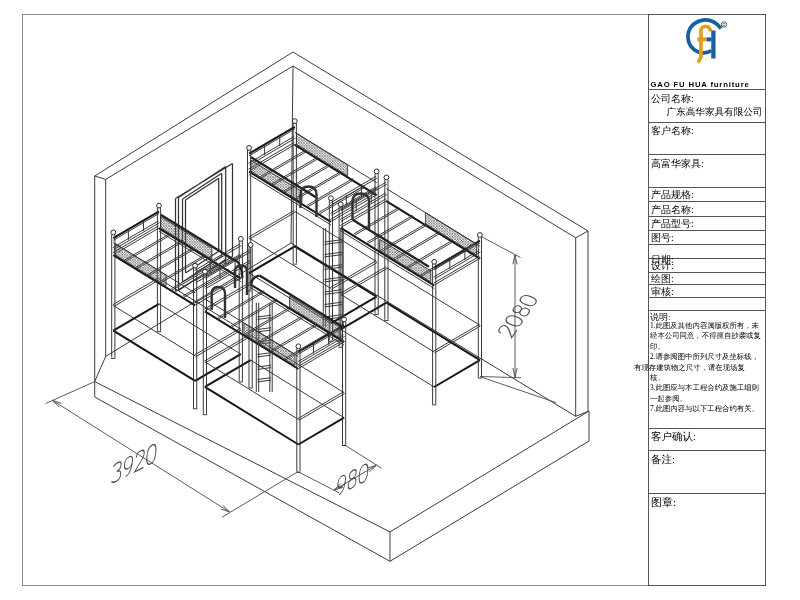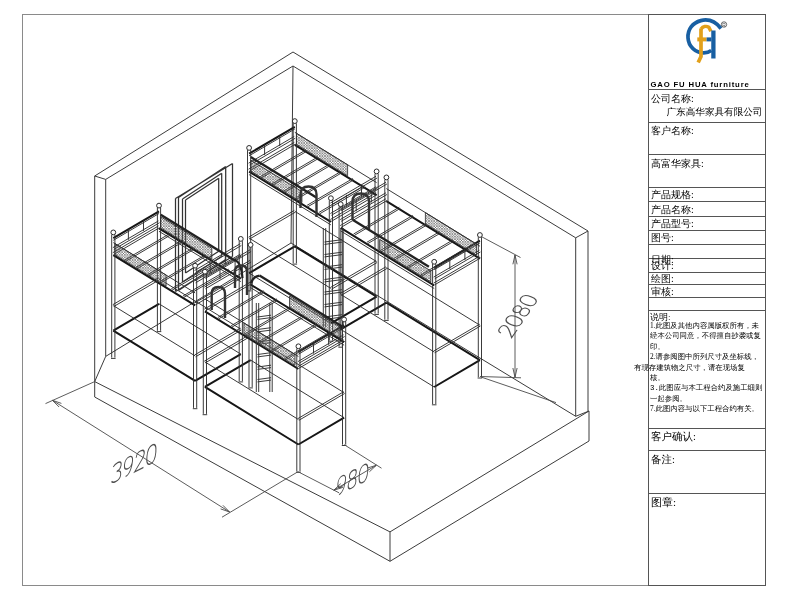--- a/index.html
+++ b/index.html
@@ -123,21 +123,21 @@
     <div style="position:absolute;left:651px;top:259.5px;width:115px;font-size:10px;font-family:Liberation Serif,serif;color:#000;line-height:1.16;white-space:nowrap;overflow:hidden">设计:</div>
     <div style="position:absolute;left:651px;top:272.5px;width:115px;font-size:10px;font-family:Liberation Serif,serif;color:#000;line-height:1.16;white-space:nowrap;overflow:hidden">绘图:</div>
     <div style="position:absolute;left:651px;top:285.5px;width:115px;font-size:10px;font-family:Liberation Serif,serif;color:#000;line-height:1.16;white-space:nowrap;overflow:hidden">审核:</div>
     <div style="position:absolute;left:650px;top:311.5px;width:115px;font-size:9px;font-family:Liberation Serif,serif;color:#000;line-height:1.16;white-space:nowrap;overflow:hidden">说明:</div>
     <div style="position:absolute;left:650px;top:322px;width:116px;font-size:7.4px;font-family:Liberation Serif,serif;color:#000;line-height:1.16;white-space:nowrap;overflow:hidden">1.此图及其他内容属版权所有，未</div>
     <div style="position:absolute;left:650px;top:332.4px;width:116px;font-size:7.4px;font-family:Liberation Serif,serif;color:#000;line-height:1.16;white-space:nowrap;overflow:hidden">经本公司同意，不得擅自抄袭或复</div>
     <div style="position:absolute;left:650px;top:342.79999999999995px;width:116px;font-size:7.4px;font-family:Liberation Serif,serif;color:#000;line-height:1.16;white-space:nowrap;overflow:hidden">印。</div>
     <div style="position:absolute;left:650px;top:353.19999999999993px;width:116px;font-size:7.4px;font-family:Liberation Serif,serif;color:#000;line-height:1.16;white-space:nowrap;overflow:hidden">2.请参阅图中所列尺寸及坐标线，</div>
     <div style="position:absolute;left:634px;top:363.5999999999999px;width:116px;font-size:7.4px;font-family:Liberation Serif,serif;color:#000;line-height:1.16;white-space:nowrap;overflow:hidden">有现存建筑物之尺寸，请在现场复</div>
     <div style="position:absolute;left:650px;top:373.9999999999999px;width:116px;font-size:7.4px;font-family:Liberation Serif,serif;color:#000;line-height:1.16;white-space:nowrap;overflow:hidden">核。</div>
-    <div style="position:absolute;left:650px;top:384.39999999999986px;width:116px;font-size:7.4px;font-family:Liberation Mono, monospace;color:#000;line-height:1.16;white-space:nowrap;overflow:hidden">3.此图应与本工程合约及施工细则</div>
+    <div style="position:absolute;left:650px;top:384.39999999999986px;width:116px;font-size:7.4px;font-family:Liberation Serif, serif;color:#000;line-height:1.16;white-space:nowrap;overflow:hidden">3.此图应与本工程合约及施工细则</div>
     <div style="position:absolute;left:650px;top:394.79999999999984px;width:116px;font-size:7.4px;font-family:Liberation Serif,serif;color:#000;line-height:1.16;white-space:nowrap;overflow:hidden">一起参阅。</div>
     <div style="position:absolute;left:650px;top:405.1999999999998px;width:116px;font-size:7.4px;font-family:Liberation Serif,serif;color:#000;line-height:1.16;white-space:nowrap;overflow:hidden">7.此图内容与以下工程合约有关。</div>
     <div style="position:absolute;left:651px;top:430.5px;width:115px;font-size:10.5px;font-family:Liberation Serif,serif;color:#000;line-height:1.16;white-space:nowrap;overflow:hidden">客户确认:</div>
     <div style="position:absolute;left:651px;top:453.5px;width:115px;font-size:10.5px;font-family:Liberation Serif,serif;color:#000;line-height:1.16;white-space:nowrap;overflow:hidden">备注:</div>
     <div style="position:absolute;left:651px;top:495.5px;width:115px;font-size:11px;font-family:Liberation Serif,serif;color:#000;line-height:1.16;white-space:nowrap;overflow:hidden">图章:</div>
     <div style="position:absolute;left:647.5px;top:14px;width:117px;height:75px">
 <svg width="117" height="76" viewBox="0 0 117 76">
 <g fill="none">
 <path d="M73 14.5 C67.5 7.5 60 4.8 52.8 6.6 C44.5 8.8 39.5 15.5 40 23.8 C40.5 32.5 47.5 38.8 55.8 38.8 C58.6 38.8 61.2 38.1 63.3 36.6" stroke="#185fa2" stroke-width="3.7"></path>
 <path d="M49.3 25.4 L58.6 25.4" stroke="#e2a01a" stroke-width="4"></path>

